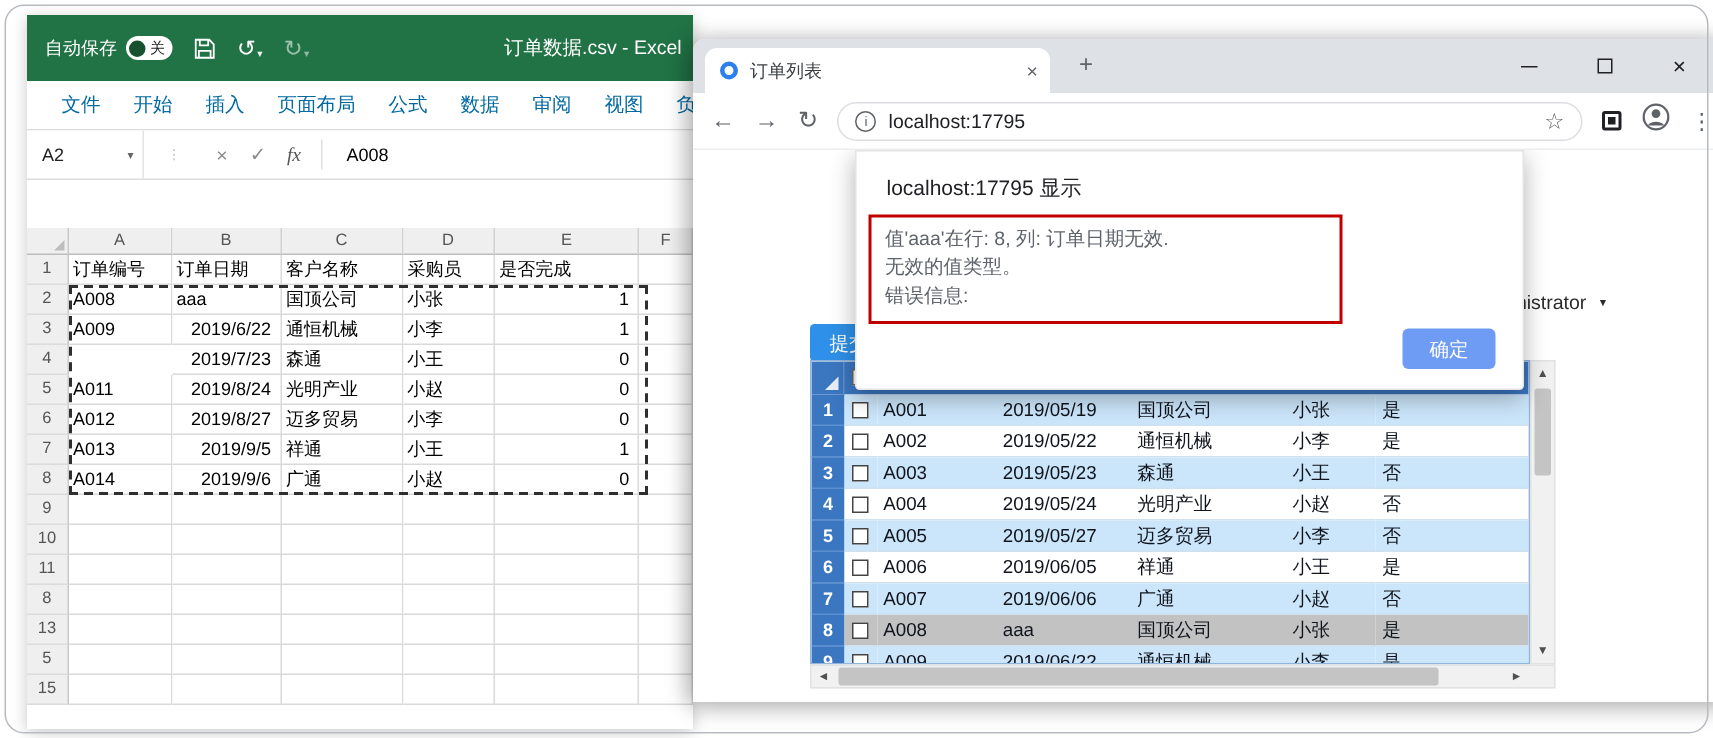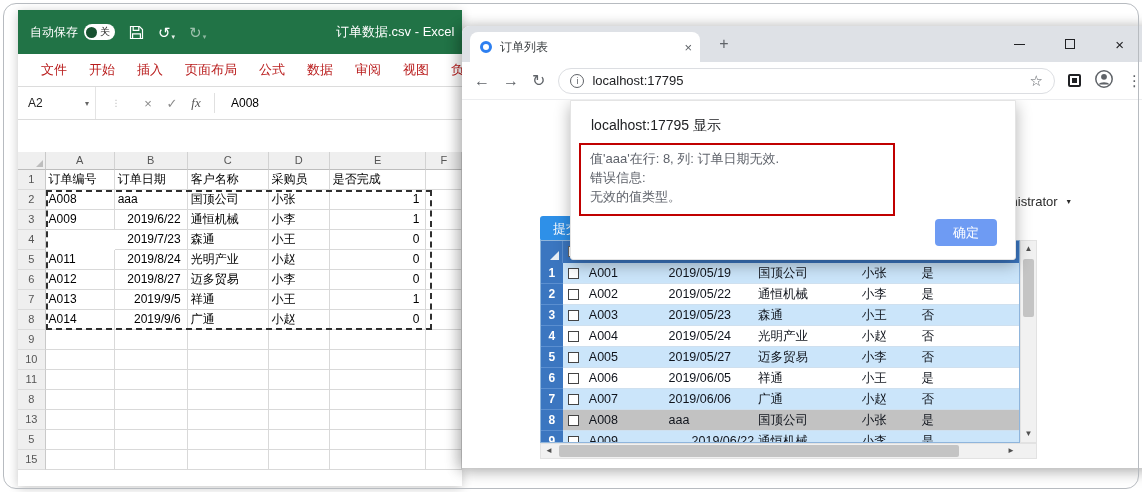--- a/index.html
+++ b/index.html
@@ -13,21 +13,21 @@
   .xl-title { position:relative; height:44px; background:#217346; color:#fff; display:flex; align-items:center; padding:0 12px; gap:14px; font-size:12px; }
   .autosave { display:flex; align-items:center; gap:6px; }
   .pill { display:inline-flex; align-items:center; background:#fff; border-radius:9px; height:16px; padding:0 5px 0 2px; gap:3px; }
   .pill .dot { width:11px; height:11px; border-radius:50%; background:#175130; }
   .pill b { font-size:10px; color:#222; font-weight:400; }
   .tbtn { font-size:15px; line-height:1; display:inline-flex; align-items:flex-end; gap:1px; }
   .tbtn .mini { font-size:7px; opacity:.9; }
   .tbtn.dim { opacity:.55; }
   .xl-doc { position:absolute; left:318px; top:0; height:44px; line-height:44px; font-size:13px; white-space:nowrap; }
 
-  .xl-tabs { height:33px; display:flex; align-items:center; padding-left:12px; font-size:13px; color:#b91c1c; border-bottom:1px solid #dcdcdc; background:#fff; }
+  .xl-tabs { height:33px; display:flex; align-items:center; padding-left:12px; font-size:13px; color:#0369a1; border-bottom:1px solid #dcdcdc; background:#fff; }
   .xl-tab { padding:0 11px; white-space:nowrap; }
 
   .xl-formula { height:33px; display:flex; align-items:center; border-bottom:1px solid #dcdcdc; font-size:12px; color:#222; background:#fff; }
   .namebox { width:78px; height:100%; display:flex; align-items:center; padding-left:10px; border-right:1px solid #e4e4e4; position:relative; }
   .namebox .caret { position:absolute; right:6px; font-size:8px; color:#666; }
   .fsep { width:40px; text-align:center; color:#bbb; font-size:9px; }
   .fbtn { width:24px; text-align:center; color:#8a8a8a; font-size:13px; }
   .fbtn.fx { font-style:italic; font-family:"Liberation Serif",serif; color:#555; }
   .fdiv { width:1px; height:20px; background:#e0e0e0; margin:0 6px; }
   .fval { padding-left:10px; color:#000; }
@@ -452,21 +452,21 @@
               <div class="web-cell" style="width: 104px;">国顶公司</div>
               <div class="web-cell" style="width: 60px;">小张</div>
               <div class="web-cell" style="width: 102px;">是</div>
             </div>
             <div class="web-row alt">
               <div class="web-num">9</div>
               <div class="web-cb">
                 <div class="cbx"></div>
               </div>
               <div class="web-cell" style="width: 80px;">A009</div>
-              <div class="web-cell" style="width: 90px; text-align: right;">2019/06/22</div>
+              <div class="web-cell" style="width: 90px;">2019/06/22</div>
               <div class="web-cell" style="width: 104px;">通恒机械</div>
               <div class="web-cell" style="width: 60px;">小李</div>
               <div class="web-cell" style="width: 102px;">是</div>
             </div>
           </div>
       </div>
 
       <div class="vsb">
         <div class="sb-btn">▲</div>
         <div class="vthumb"></div>
@@ -479,22 +479,22 @@
           <div class="hthumb"></div>
         </div>
         <div class="sb-btn">►</div>
         <div class="sb-corner"></div>
       </div>
 
       <div class="dialog">
         <div class="dlg-title">localhost:17795 显示</div>
         <div class="redbox">
           <div>值'aaa'在行: 8, 列: 订单日期无效.</div>
+          <div>无效的值类型。</div>
           <div>错误信息:</div>
-          <div>无效的值类型。</div>
         </div>
         <div class="okbtn">确定</div>
       </div>
 
     </div>
   </div>
 
   <div class="frame"></div>
 </div>
 

